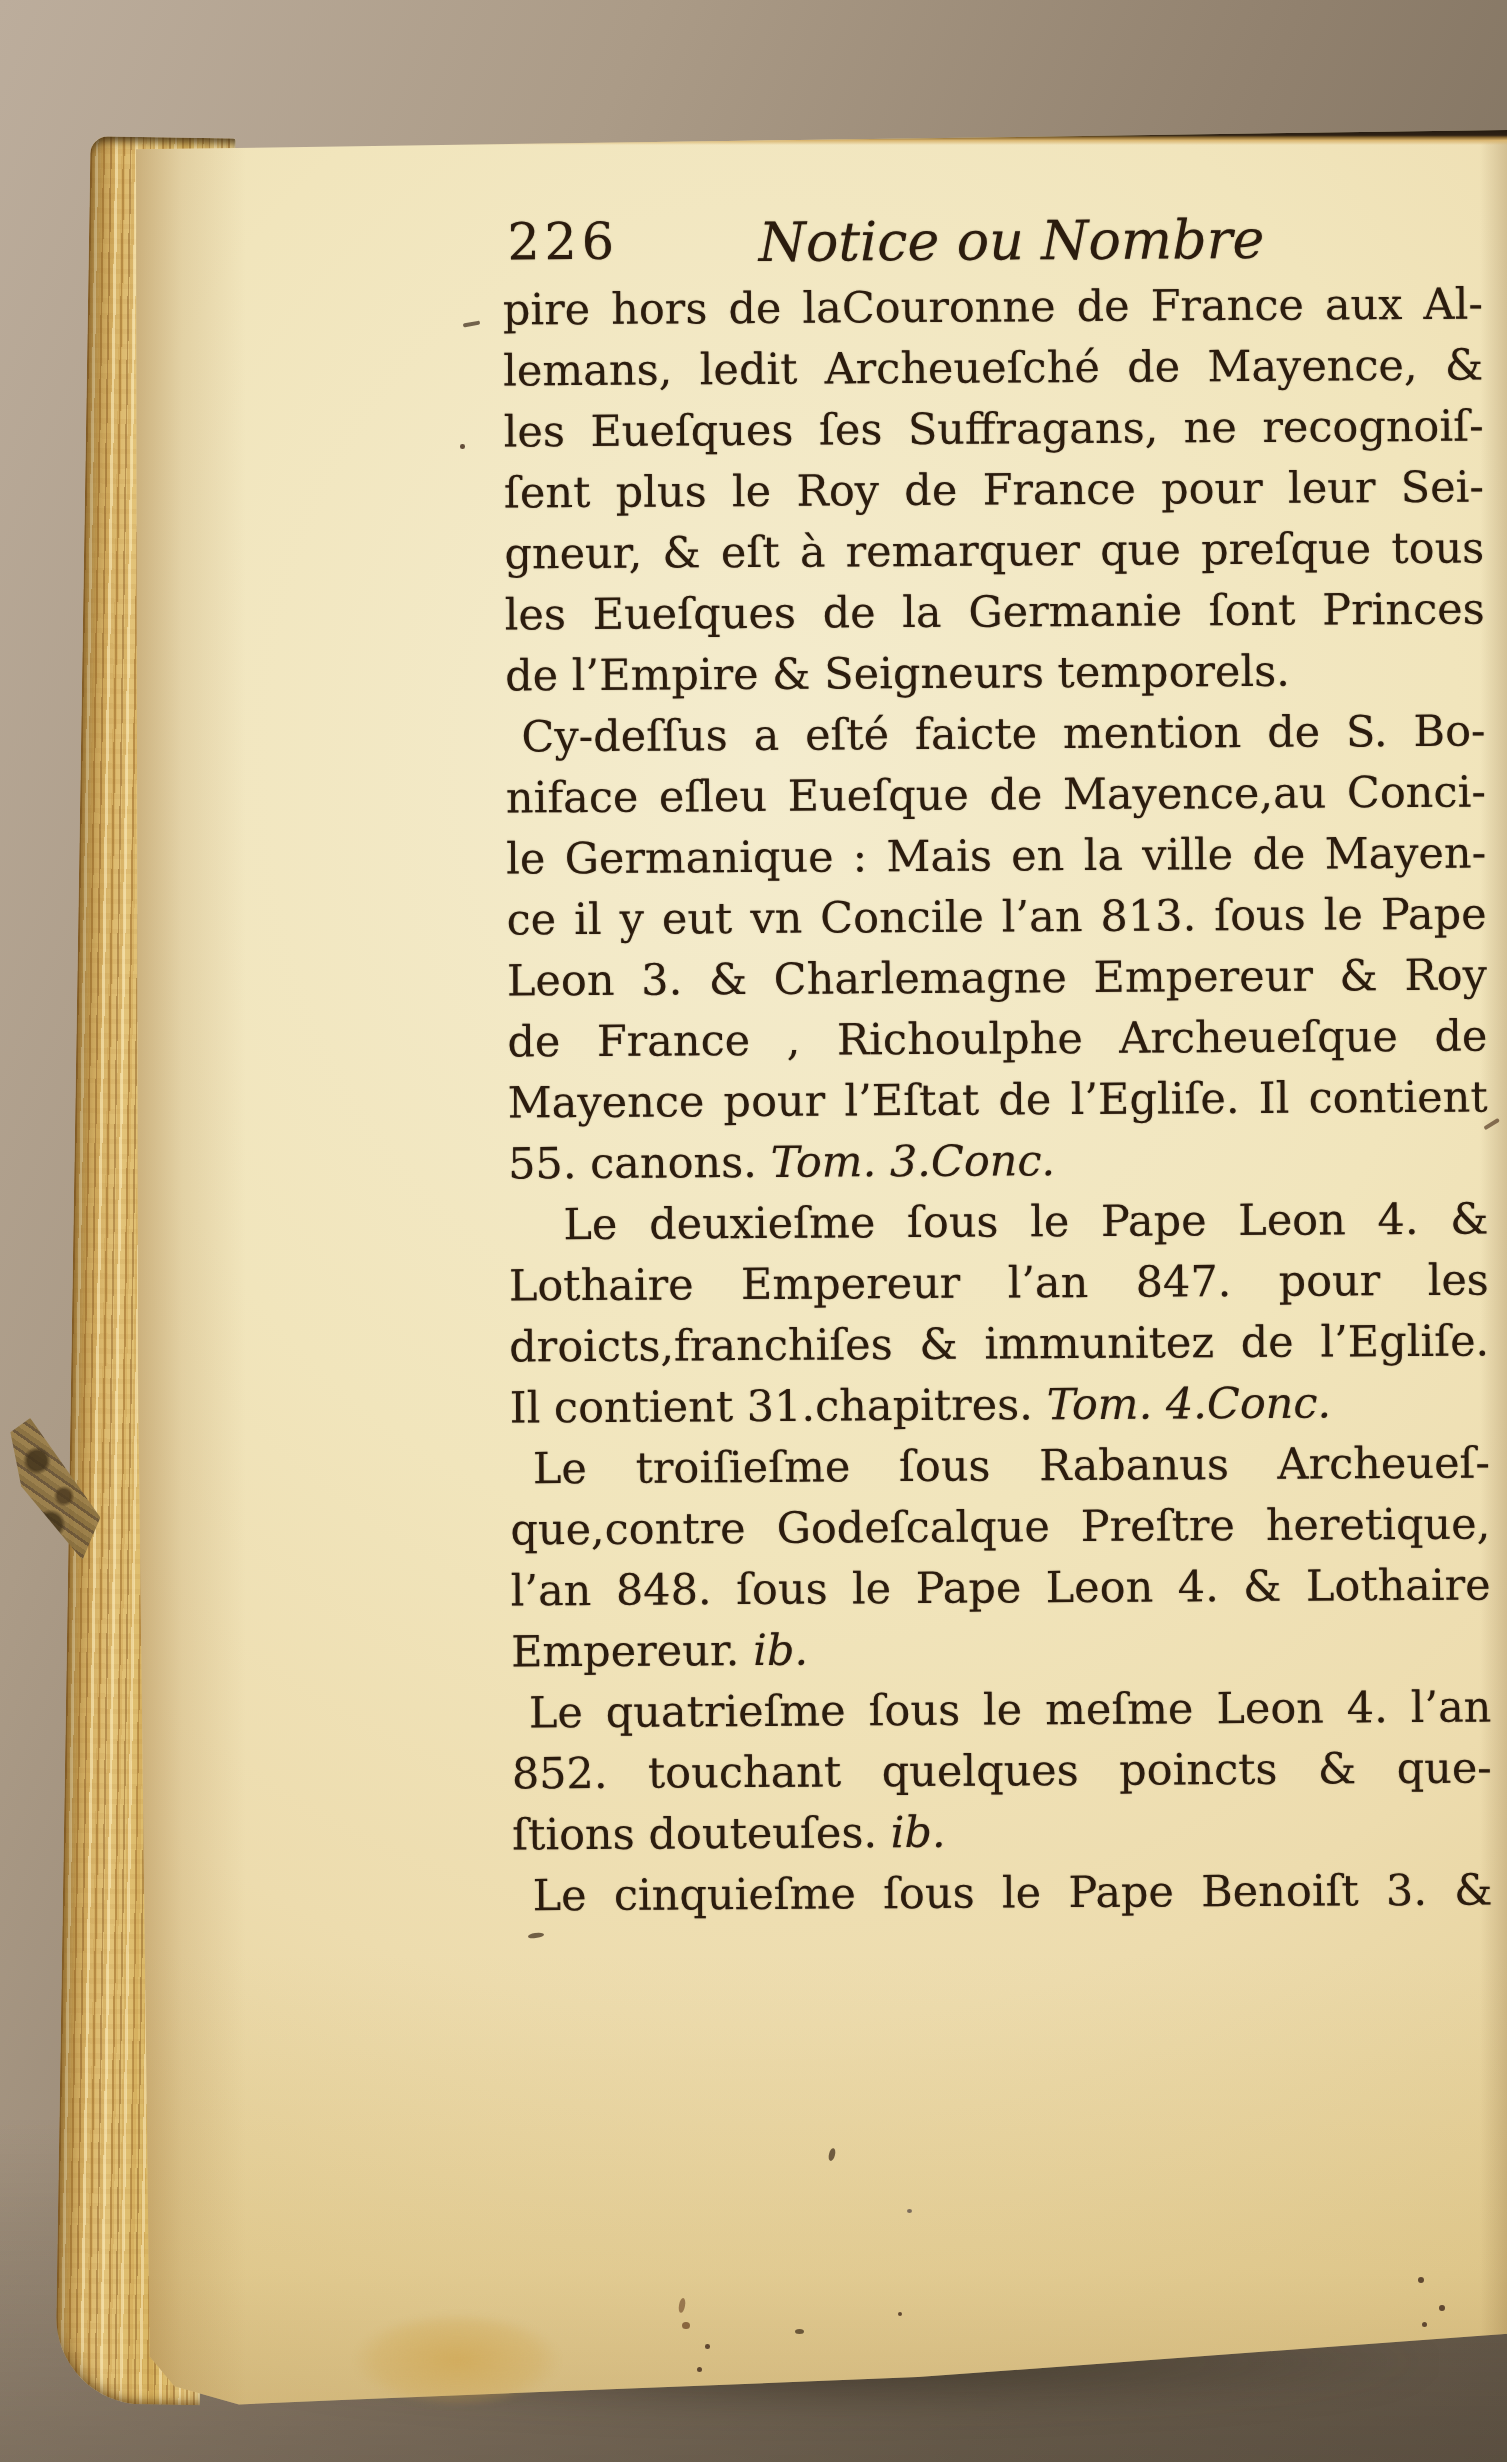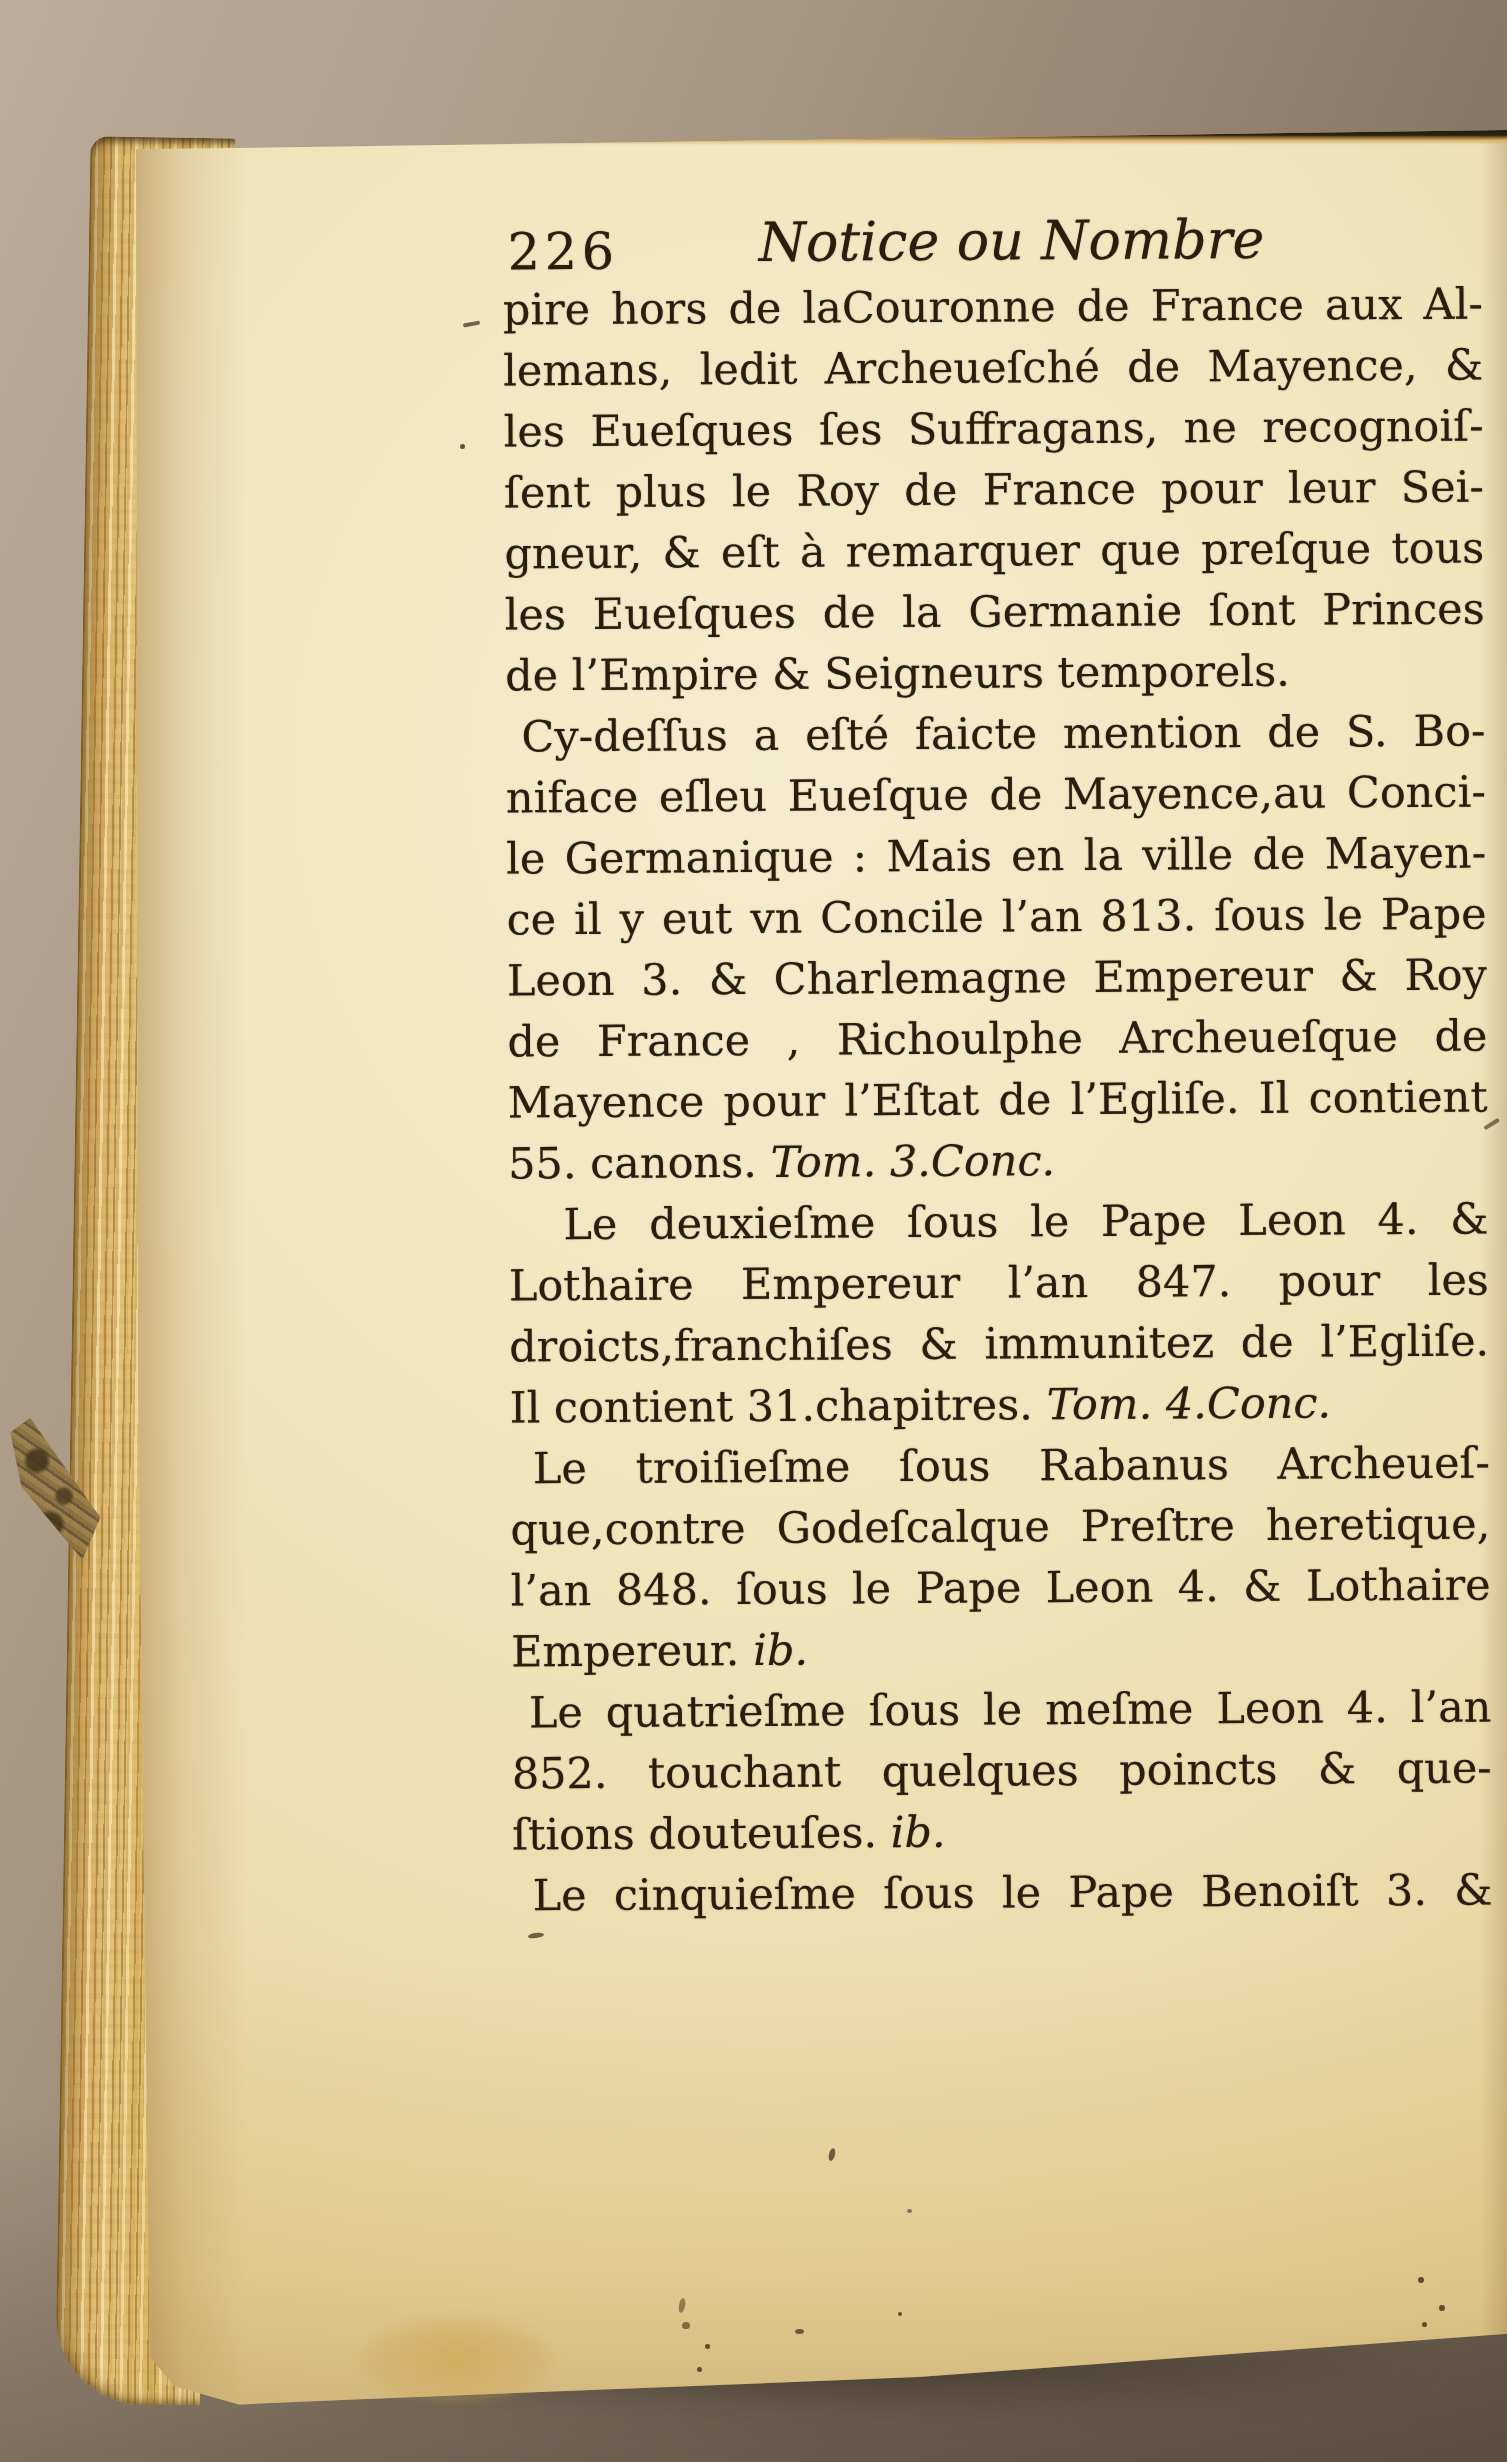--- a/index.html
+++ b/index.html
@@ -42,21 +42,21 @@
       linear-gradient(to right, rgba(152,106,40,.42) 0px, rgba(152,106,40,.16) 46px, rgba(0,0,0,0) 110px),
       linear-gradient(to left, rgba(128,94,46,.26) 0px, rgba(0,0,0,0) 28px),
       linear-gradient(to bottom, rgba(0,0,0,0) 80%, rgba(196,158,76,.18) 94%, rgba(168,128,58,.30) 100%),
       radial-gradient(ellipse 140% 95% at 46% 28%,
         #f4ecce 0%, #f1e5bc 36%, #eddcae 58%, #e4cf98 78%, #dac286 92%, #d0b674 100%);
   }
   
   .content { position: absolute; left: 0; top: 0; width: 1508px; height: 2462px;
              transform: rotate(-0.35deg); transform-origin: 50% 40%; color: #2b1c0e; }
   .pagenum {
-    position: absolute; left: 512px; top: 222px; font-size: 51px; line-height: 58px;
+    position: absolute; left: 512px; top: 212px; font-size: 51px; line-height: 58px;
     letter-spacing: 4.6px; text-shadow: 0 0 1.2px rgba(45,28,12,.6);
   }
   .runtitle {
     position: absolute; left: 741px; top: 213px; width: 550px; text-align: center;
     font-style: italic; font-size: 54px; line-height: 60px;
     text-shadow: 0 0 1.2px rgba(45,28,12,.6);
   }
   .textblock { position: absolute; left: 507px; top: 278px; width: 980px; }
   .line {
     box-sizing: border-box; width: 980px; height: 61px; line-height: 61px;

